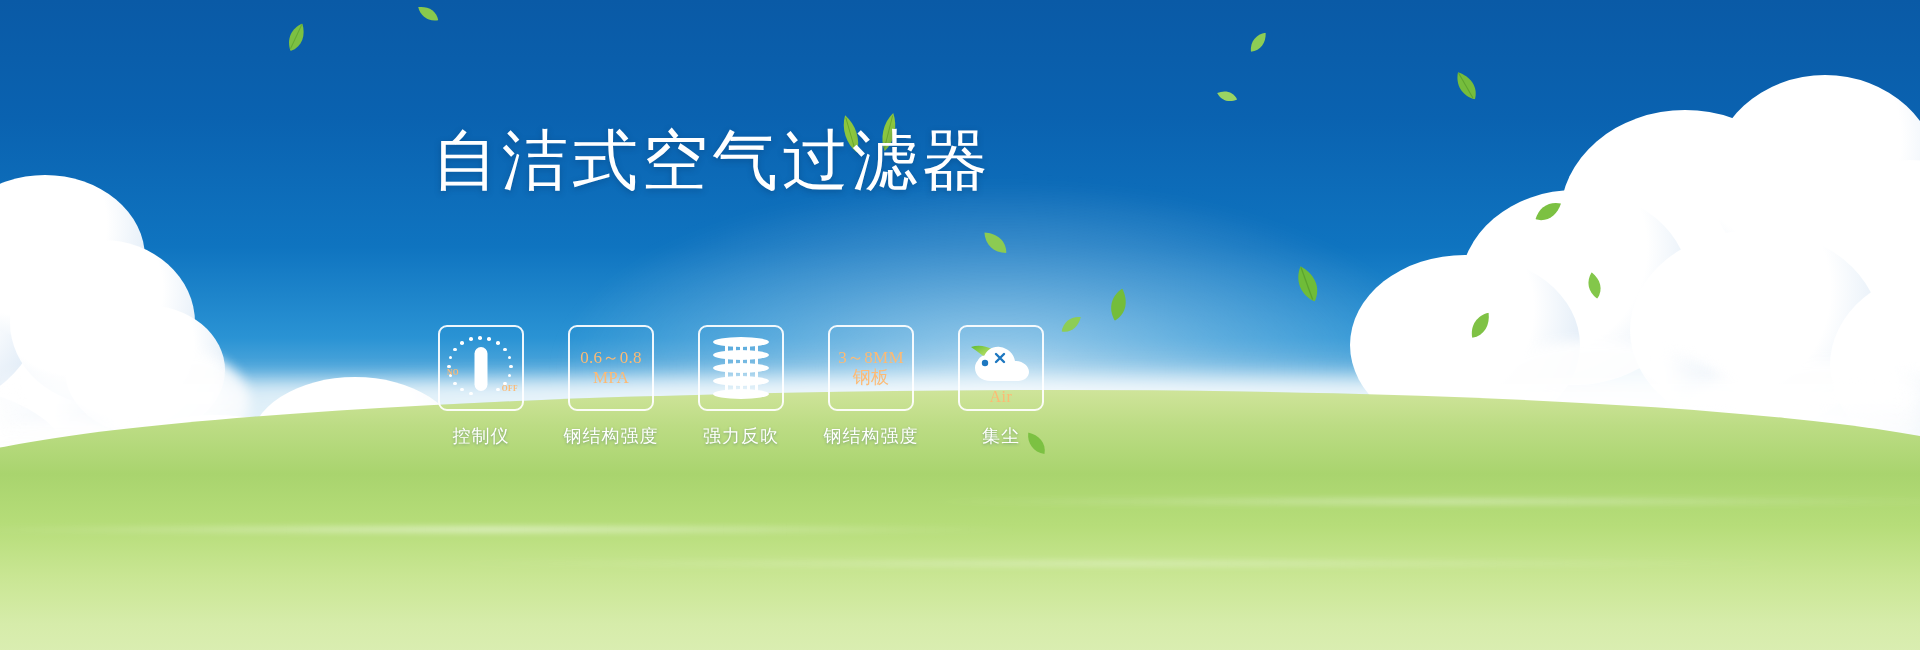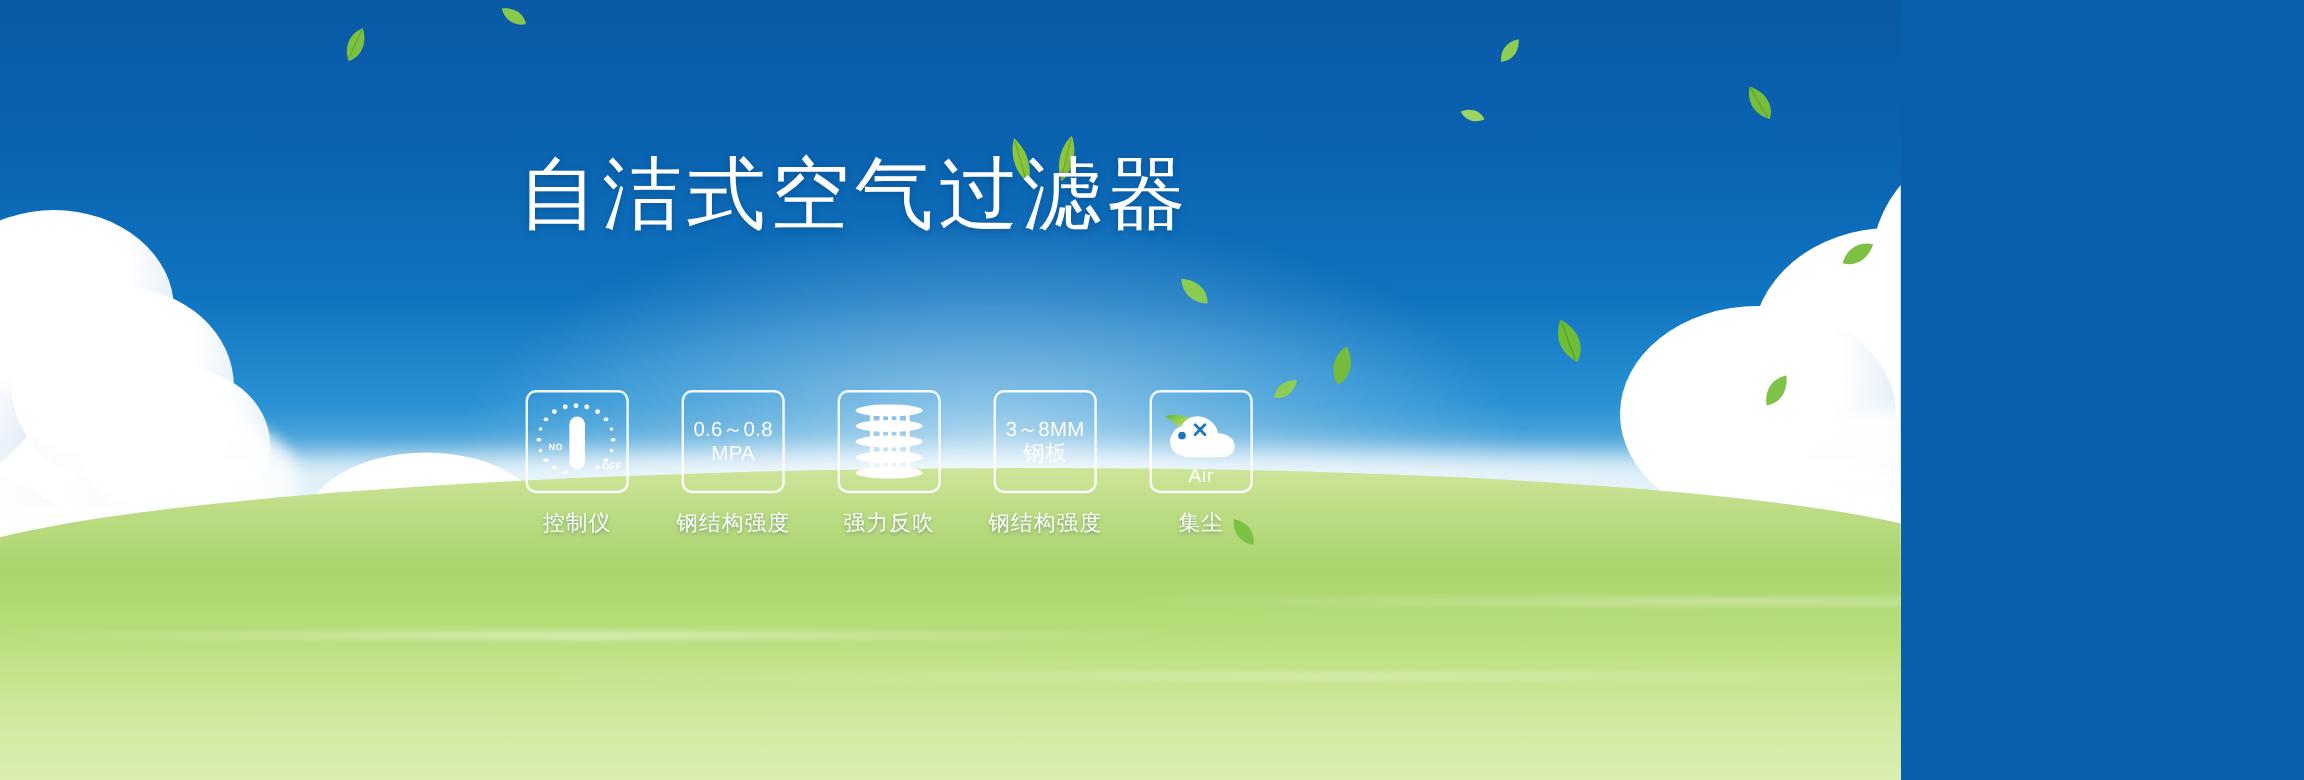--- a/index.html
+++ b/index.html
@@ -1,20 +1,20 @@
 <!DOCTYPE html>
 <html><head>
 <meta charset="utf-8">
 <title>Banner</title>
 <style>
   * { margin:0; padding:0; box-sizing:border-box; }
   html,body { width:1920px; height:650px; overflow:hidden; background:#0a5fad;
               font-family:"Liberation Sans","DejaVu Sans",sans-serif; }
 
-  #stage { position:relative; width:1584px; height:650px; overflow:hidden; }
+  #stage { position:relative; width:1920px; height:650px; overflow:hidden;font-family:Liberation Serif, serif; }
 
   
   .sky {
     position:absolute; inset:0;
     background:
       linear-gradient(180deg,
         #0a5aa6 0%, #0a62b0 18%, #0f74c0 38%,
         #2a93d4 52%, #7fc0e4 63%, #cfe6f2 70%, #e9f2ee 75%, #dfeccd 79%);
   }
   
@@ -92,40 +92,40 @@
     margin-left:-20px;
     clip-path:polygon(22px 0, 100% 0, 100% 100%, 0 100%);
     padding-left:44px;
   }
 
   .features { position:absolute; left:438px; top:325px; display:flex; gap:44px; }
   .feature { width:86px; display:flex; flex-direction:column; align-items:center; }
   .feat-box {
     width:86px; height:86px; border:2px solid rgba(255,255,255,.92);
     border-radius:9px; display:flex; flex-direction:column;
-    align-items:center; justify-content:center; color:#ffffff;
+    align-items:center; justify-content:center; color:#fdba74;
   }
   .feat-text { font-size:17px; line-height:1.16; text-align:center; letter-spacing:.3px; }
   .feat-text .cn { font-size:18px; }
   .feat-label {
     margin-top:13px; font-size:18px; color:#ffffff; white-space:nowrap;
     letter-spacing:1px; text-shadow:0 1px 3px rgba(5,50,95,.35);
   }
 
   
   .dial { position:relative; width:72px; height:66px; }
   .dial .knob {
     position:absolute; left:50%; top:12px; transform:translateX(-50%);
     width:13px; height:44px; border-radius:7px; background:#fff;
   }
   .dial .dot { position:absolute; width:3.6px; height:3.6px; border-radius:50%; background:#fff; }
   .dial .no, .dial .off {
     position:absolute; font-size:7.5px; font-weight:bold; letter-spacing:.4px;
   }
-  .dial .no { left:12px; top:33px; }
+  .dial .no { left:2px; top:33px; }
   .dial .off { right:-1px; top:49px; }
 
   
   .coil { position:relative; width:56px; height:62px; }
   .coil .ring {
     position:absolute; left:0; width:56px; height:10px;
     border-radius:50%; background:#fff;
   }
   .coil .bar { position:absolute; top:3px; width:2.6px; height:57px; background:#fff; }
 

